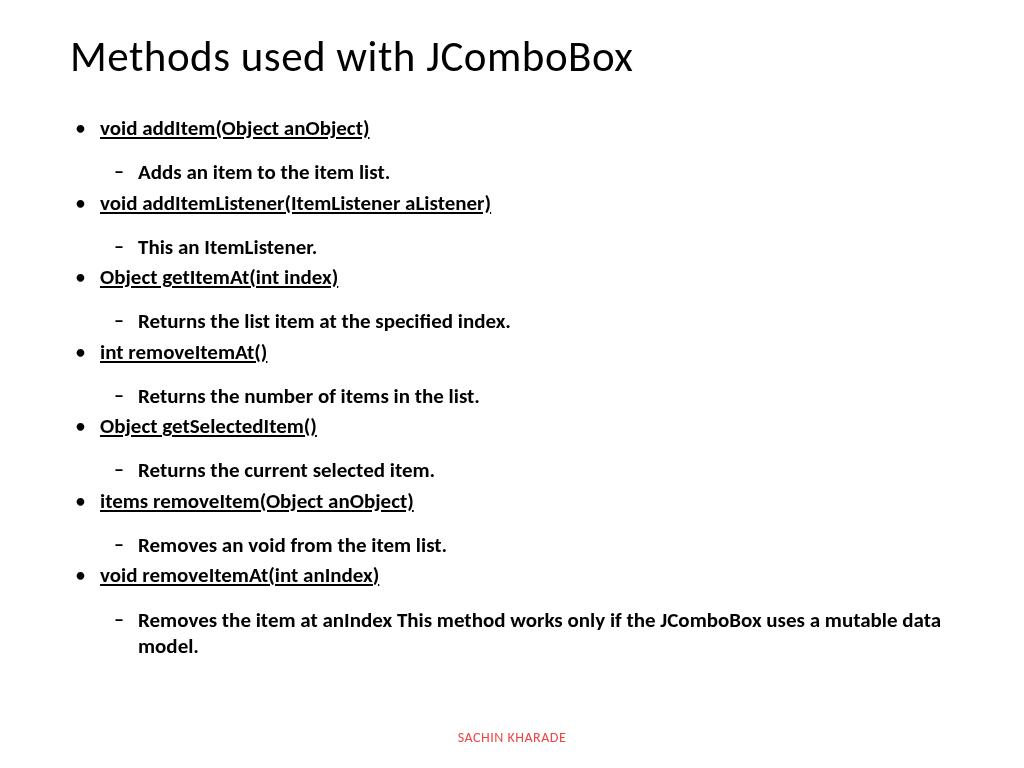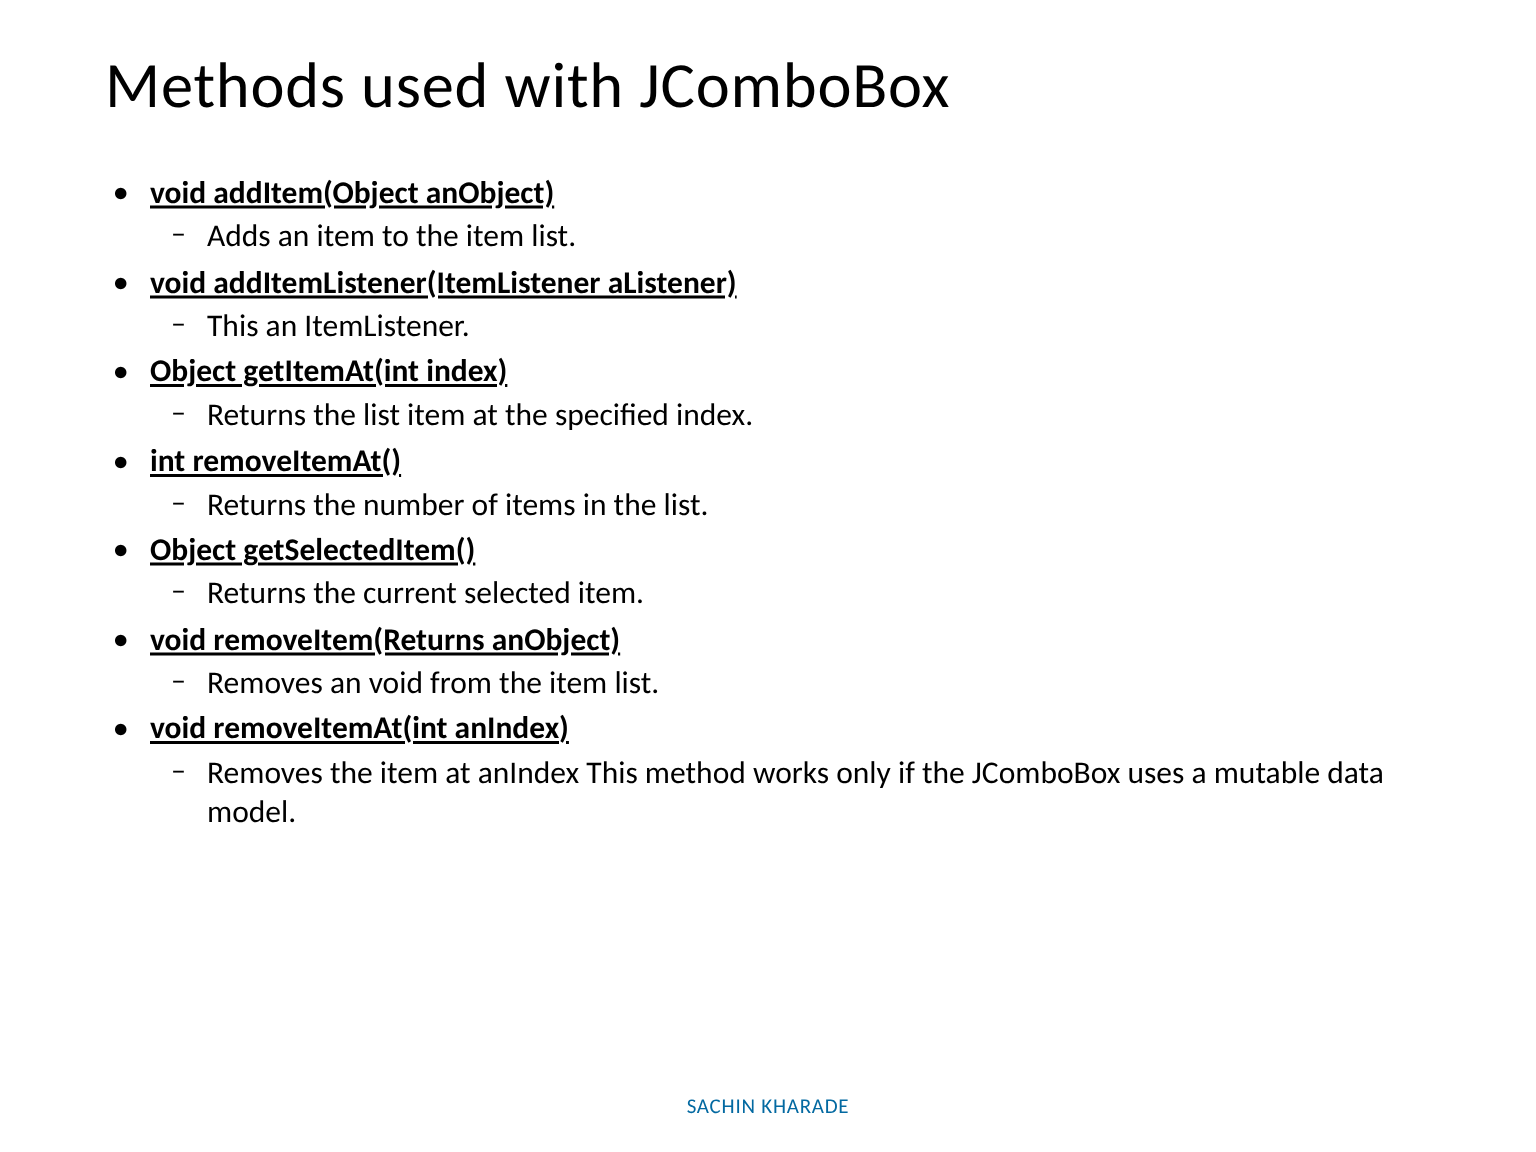--- a/index.html
+++ b/index.html
@@ -39,40 +39,40 @@
     }
     .method-sig::before {
       content: "•";
       position: absolute;
       left: -24px;
       font-size: 18px;
       top: 2px;
     }
     .method-desc {
       font-size: 21px;
-      font-weight: 400;
+      font-weight: 700;
       padding-left: 38px;
       position: relative;
       line-height: 1.25;
-      margin-top: 2px;
+      margin-top: 17px;
     }
     .method-desc::before {
       content: "–";
       position: absolute;
       left: 14px;
       font-size: 20px;
     }
     .footer {
       position: absolute;
       bottom: 22px;
       left: 0;
       width: 100%;
       text-align: center;
       font-size: 14px;
-      color: #0369a1;
+      color: #ef4444;
       letter-spacing: 0.5px;
     }
   </style>
 </head>
 <body>
 
 <h1 class="title">Methods used with JComboBox</h1>
 
 <div class="content">
   <div class="method-item">
@@ -89,21 +89,21 @@
   </div>
   <div class="method-item">
     <div class="method-sig">int removeItemAt()</div>
     <div class="method-desc">Returns the number of items in the list.</div>
   </div>
   <div class="method-item">
     <div class="method-sig">Object getSelectedItem()</div>
     <div class="method-desc">Returns the current selected item.</div>
   </div>
   <div class="method-item">
-    <div class="method-sig">void removeItem(Returns anObject)</div>
+    <div class="method-sig">items removeItem(Object anObject)</div>
     <div class="method-desc">Removes an void from the item list.</div>
   </div>
   <div class="method-item">
     <div class="method-sig">void removeItemAt(int anIndex)</div>
     <div class="method-desc">Removes the item at anIndex This method works only if the JComboBox uses a mutable data model.</div>
   </div>
 </div>
 
 <div class="footer">SACHIN KHARADE</div>
 

